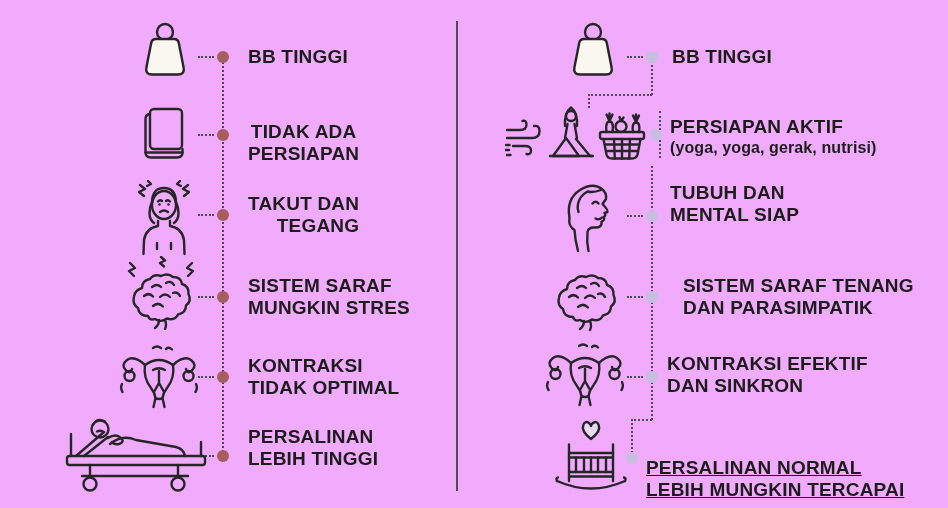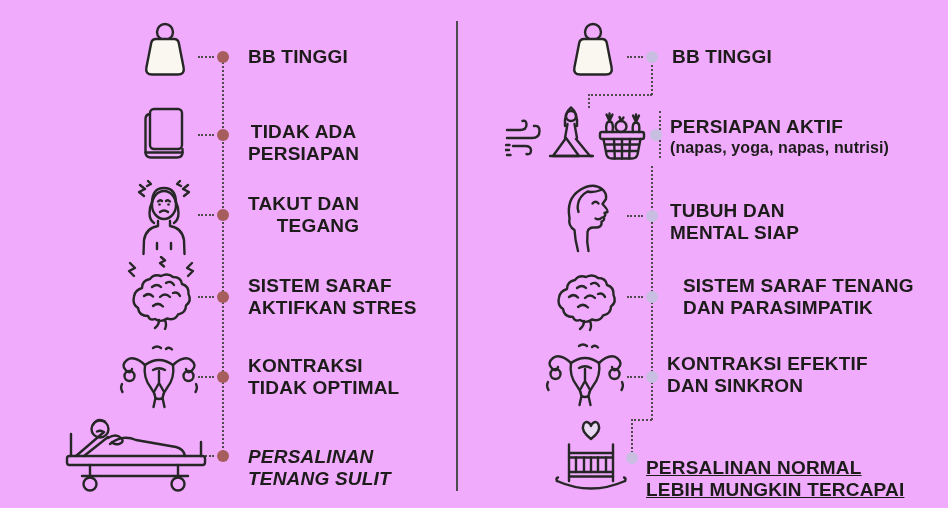--- a/index.html
+++ b/index.html
@@ -15,22 +15,22 @@
          letter-spacing:.2px;white-space:nowrap;z-index:2;}
   .label .sub{font-size:16px;line-height:19px;font-weight:700;letter-spacing:.1px;}
   .icon{position:absolute;z-index:2;}
   .icon svg{display:block;width:100%;height:100%;}
   .icon svg *{stroke:#262626;fill:none;stroke-width:2.4px;stroke-linecap:round;stroke-linejoin:round;}
   .icon svg .fillbg{fill:#FAF6F0;}
   .icon svg .fillheart{fill:#EAD9F2;}
   .icon svg .filldark{fill:#262626;stroke:none;}
   
   #lt1{left:248px;top:46px;}  #lt2{left:248px;top:121px;text-align:center;} #lt3{left:248px;top:193px;text-align:right;}
-  #lt4{left:248px;top:275px;} #lt5{left:248px;top:355px;} #lt6{left:248px;top:446px;font-style:italic;}
-  #rt1{left:672px;top:46px;}  #rt2{left:670px;top:116px;} #rt3{left:670px;top:200px;}
+  #lt4{left:248px;top:275px;} #lt5{left:248px;top:355px;} #lt6{left:248px;top:426px;}
+  #rt1{left:672px;top:46px;}  #rt2{left:670px;top:116px;} #rt3{left:670px;top:182px;}
   #rt4{left:667px;top:275px;margin-left:16px;} #rt5{left:667px;top:353px;} #rt6{left:646px;top:457px;text-decoration:underline;}
 </style>
 </head>
 <body>
 
 <div class="canvas">
 
   <div class="divider"></div>
 
   <div class="dv" style="left:222px;top:57px;height:399px"></div>
@@ -227,37 +227,37 @@
   <div class="label" id="lt2">
     <div>TIDAK ADA</div>
     <div>PERSIAPAN</div>
   </div>
   <div class="label" id="lt3">
     <div>TAKUT DAN</div>
     <div>TEGANG</div>
   </div>
   <div class="label" id="lt4">
     <div>SISTEM SARAF</div>
-    <div>AKTIFKAN STRES</div>
+    <div>MUNGKIN STRES</div>
   </div>
   <div class="label" id="lt5">
     <div>KONTRAKSI</div>
     <div>TIDAK OPTIMAL</div>
   </div>
   <div class="label" id="lt6">
     <div>PERSALINAN</div>
-    <div>TENANG SULIT</div>
+    <div>LEBIH TINGGI</div>
   </div>
 
   <div class="label" id="rt1">
     <div>BB TINGGI</div>
   </div>
   <div class="label" id="rt2">
     <div>PERSIAPAN AKTIF</div>
-    <div class="sub">(napas, yoga, napas, nutrisi)</div>
+    <div class="sub">(yoga, yoga, gerak, nutrisi)</div>
   </div>
   <div class="label" id="rt3">
     <div>TUBUH DAN</div>
     <div>MENTAL SIAP</div>
   </div>
   <div class="label" id="rt4">
     <div>SISTEM SARAF TENANG</div>
     <div>DAN PARASIMPATIK</div>
   </div>
   <div class="label" id="rt5">

